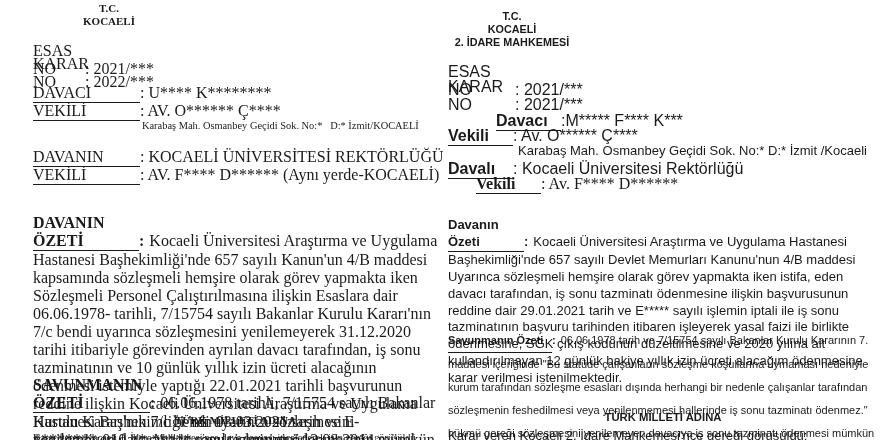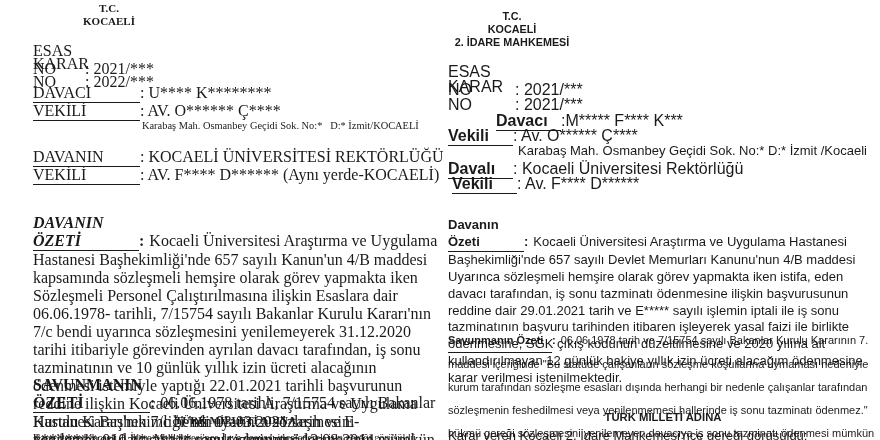--- a/index.html
+++ b/index.html
@@ -13,32 +13,32 @@
   .ld-header{left:33px;top:2px;width:152px;text-align:center;font-weight:700;font-size:11px;line-height:13.2px;}
   .ld-case0{left:33px;top:42px;} .ld-case1{left:33px;top:55px;}
   .ld .case-label{display:inline-block;width:52px;}
   .ld .party-label{display:inline-block;width:107px;font-weight:400;border-bottom:1px solid #1a1a1a;}
   .ld-p0{left:33px;top:84px;} .ld-p1{left:33px;top:102px;}
   .ld-addr{left:142px;top:120px;font-size:10.4px;white-space:pre-wrap;}
   .ld-p2{left:33px;top:148px;} .ld-p3{left:33px;top:166px;}
   .ld-sec0{left:33px;top:198px;width:405px;}
   .ld-sec1{left:33px;top:360px;width:405px;}
   .ld .sec-label{display:inline-block;font-weight:700;border-bottom:1px solid #1a1a1a;}
-  .ld-sec0 .sec-label{width:106px;font-style:italic;} .ld-sec1 .sec-label{width:117px;}
+  .ld-sec0 .sec-label{width:106px;} .ld-sec1 .sec-label{width:117px;}
   .ld-heading{left:33px;top:414px;width:405px;text-align:center;font-weight:700;font-size:11px;}
   .ld-closing{left:33px;top:432px;width:405px;font-size:10.4px;}
   
   .rd{font-family:"Liberation Sans","DejaVu Sans",sans-serif;}
   .rd-header{left:448px;top:10px;width:128px;text-align:center;font-weight:700;font-size:10.8px;line-height:13.2px;}
   .rd-case0{left:448px;top:63px;} .rd-case1{left:448px;top:78px;}
   .rd .case-label{display:inline-block;width:67px;}
   .rd .party-label{display:inline-block;width:65px;font-weight:700;border-bottom:1px solid #1a1a1a;}
   .rd-p0{left:448px;top:112px;margin-left:48px;} .rd-p1{left:448px;top:127px;}
   .rd-addr{left:518px;top:143px;font-size:13px;white-space:pre-wrap;}
-  .rd-p2{left:448px;top:160px;} .rd-p3{left:452px;top:175px;}
+  .rd-p2{left:448px;top:160px;} .rd-p3{left:476px;top:175px;font-family:Liberation Serif, serif;}
   .rd-sec0{left:448px;top:204px;width:430px;font-size:13px;line-height:16.9px;}
   .rd-sec1{left:448px;top:318px;width:430px;font-size:11px;line-height:23px;}
   .rd .sec-label{display:inline-block;font-weight:700;border-bottom:1px solid #1a1a1a;}
   .rd-sec0 .sec-label{width:76px;} .rd-sec1 .sec-label{width:104px;}
   .rd-heading{left:448px;top:411px;width:430px;text-align:center;font-weight:700;font-size:11.3px;}
   .rd-closing{left:448px;top:428px;width:430px;font-size:13px;}
   .sec-colon{font-weight:700;margin-right:5px;}
 </style>
 </head>
 <body>

